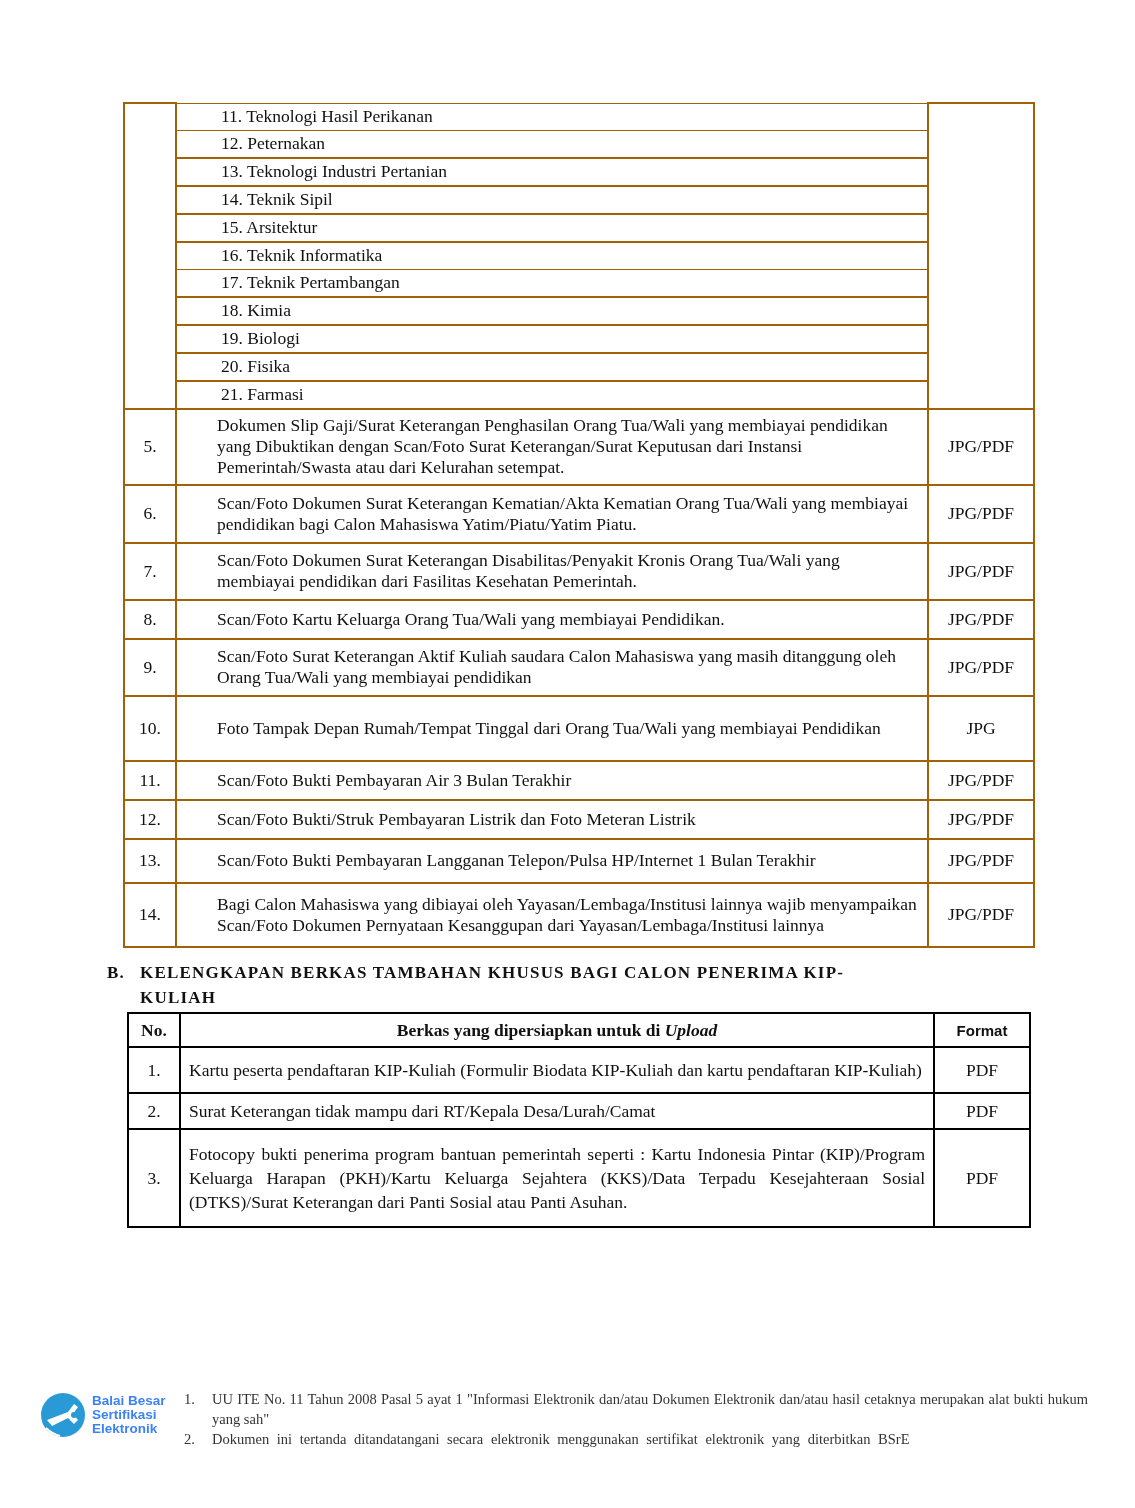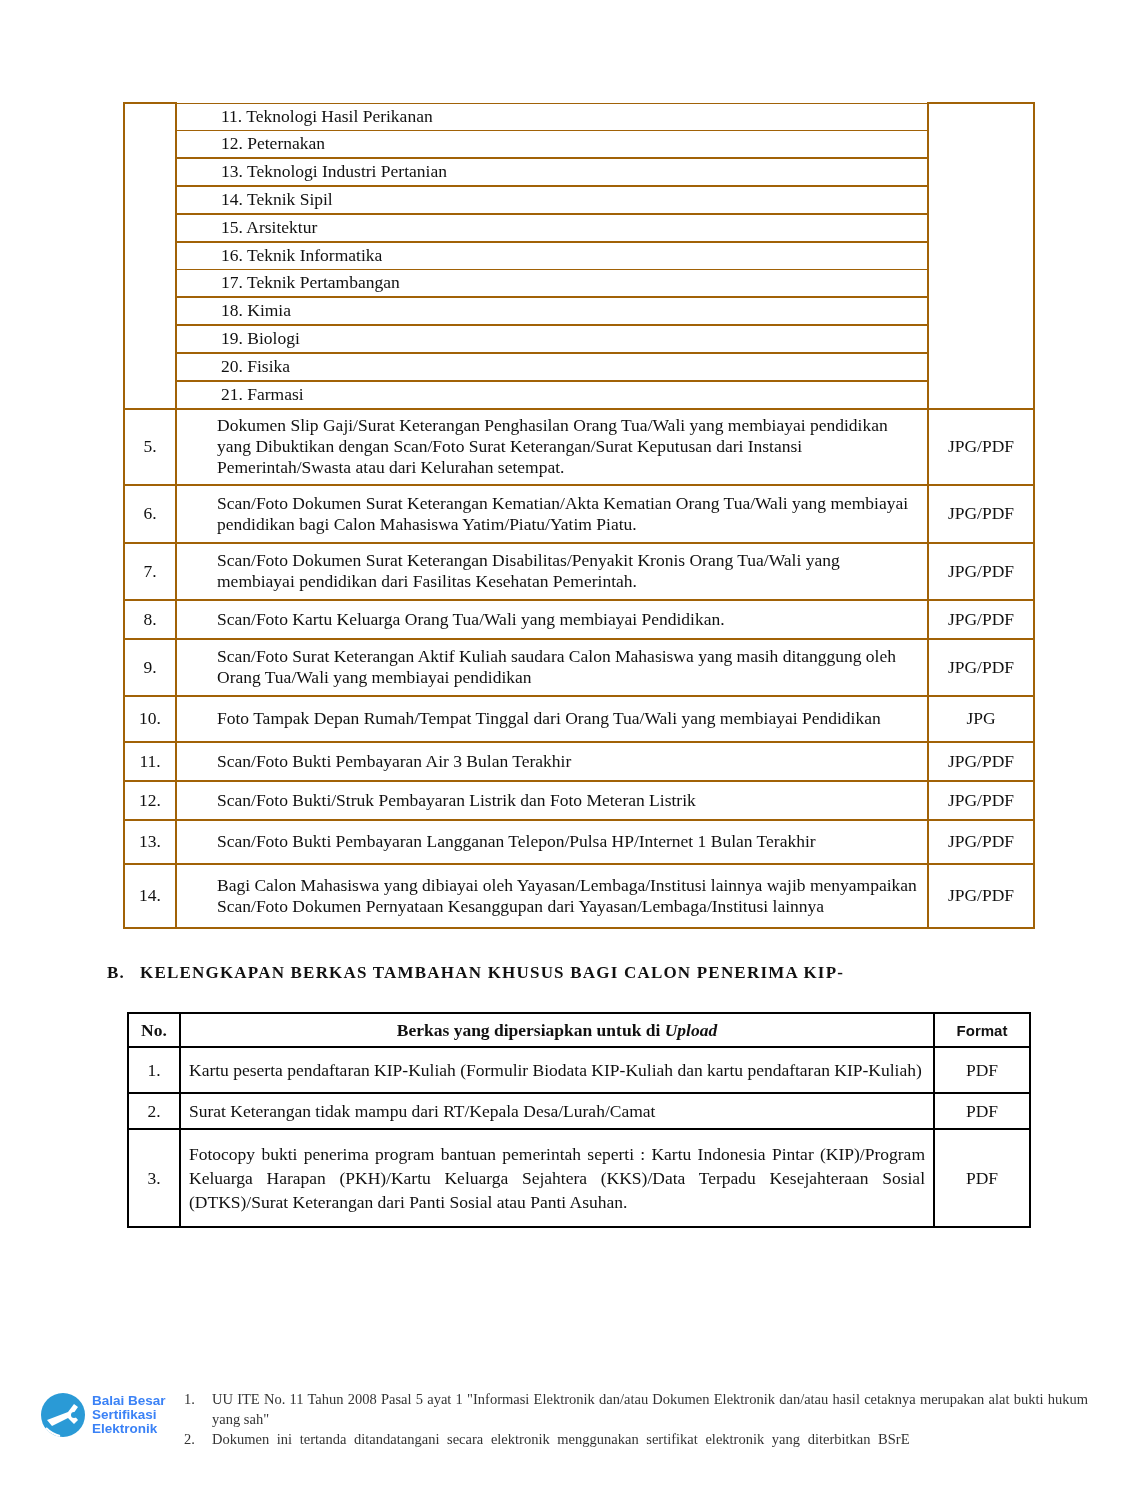--- a/index.html
+++ b/index.html
@@ -133,21 +133,21 @@
     <tr style="height:35px">
       <td class="no">8.</td>
       <td class="desc">Scan/Foto Kartu Keluarga Orang Tua/Wali yang membiayai Pendidikan.</td>
       <td class="fmt">JPG/PDF</td>
     </tr>
     <tr style="height:57px">
       <td class="no">9.</td>
       <td class="desc">Scan/Foto Surat Keterangan Aktif Kuliah saudara Calon Mahasiswa yang masih ditanggung oleh Orang Tua/Wali yang membiayai pendidikan</td>
       <td class="fmt">JPG/PDF</td>
     </tr>
-    <tr style="height:46px">
+    <tr style="height:65px">
       <td class="no">10.</td>
       <td class="desc">Foto Tampak Depan Rumah/Tempat Tinggal dari Orang Tua/Wali yang membiayai Pendidikan</td>
       <td class="fmt">JPG</td>
     </tr>
     <tr style="height:34px">
       <td class="no">11.</td>
       <td class="desc">Scan/Foto Bukti Pembayaran Air 3 Bulan Terakhir</td>
       <td class="fmt">JPG/PDF</td>
     </tr>
     <tr style="height:34px">
@@ -163,20 +163,21 @@
     <tr style="height:64px">
       <td class="no">14.</td>
       <td class="desc">Bagi Calon Mahasiswa yang dibiayai oleh Yayasan/Lembaga/Institusi  lainnya wajib menyampaikan Scan/Foto Dokumen Pernyataan Kesanggupan dari Yayasan/Lembaga/Institusi lainnya</td>
       <td class="fmt">JPG/PDF</td>
     </tr>
   </tbody>
 </table>
 
 <div class="secB">
   <span class="lbl">B.</span><span>KELENGKAPAN BERKAS TAMBAHAN KHUSUS  BAGI CALON PENERIMA KIP-</span>
+  <span class="rest">KULIAH</span>
 </div>
 
 <table class="t2">
   <colgroup>
       <col class="c-no">
       <col class="c-desc">
       <col class="c-fmt">
     </colgroup>
   <thead>
     <tr>

